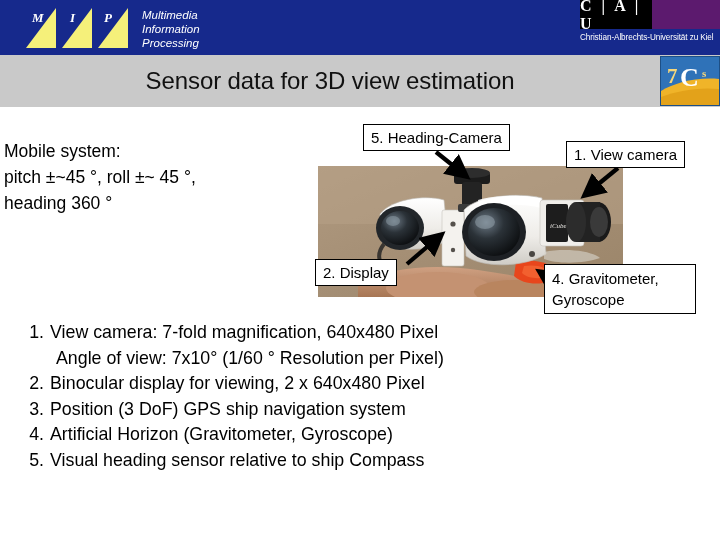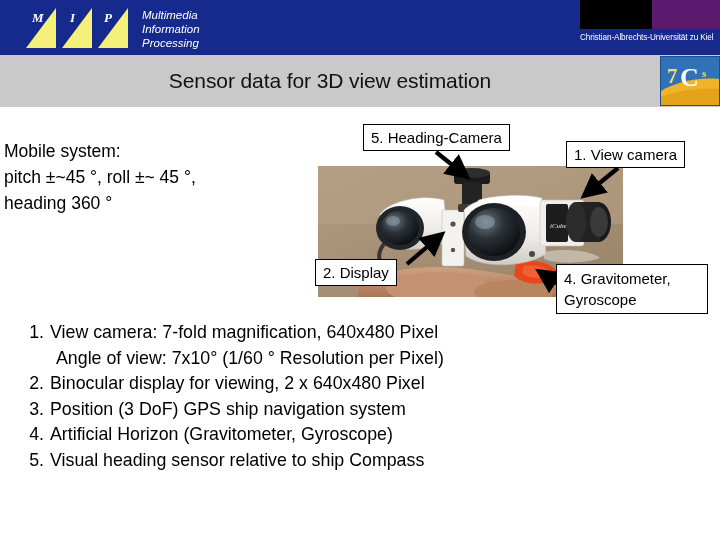--- a/index.html
+++ b/index.html
@@ -75,21 +75,21 @@
     position: absolute;
     left: 0; top: 55px;
     width: 720px; height: 52px;
     background: #c9c9c9;
   }
   .page-title {
     position: absolute;
     left: 0; top: 56px;
     width: 660px;
     text-align: center;
-    font-size: 21px;
+    font-size: 24px;
     color: #111111;
     line-height: 50px;
     letter-spacing: -0.1px;
   }
   .sevencs-logo {
     position: absolute;
     left: 660px; top: 56px;
     width: 60px; height: 50px;
     background: #2a6ab0;
     border: 1px solid #1d4f86;
@@ -126,21 +126,21 @@
     color: #000000;
     padding: 3px 7px;
     box-sizing: border-box;
     line-height: 19px;
     white-space: nowrap;
   }
   .callout-heading-camera { left: 363px; top: 124px; }
   .callout-view-camera   { left: 566px; top: 141px; }
   .callout-display       { left: 315px; top: 251px; margin-top: 8px; }
   .callout-gravitometer  {
-    left: 556px; top: 264px;
+    left: 544px; top: 264px;
     white-space: normal;
     width: 152px;
     line-height: 21px;
   }
 
   
   .arrows {
     position: absolute;
     left: 0; top: 0;
     width: 720px; height: 540px;
@@ -186,20 +186,21 @@
     <text x="86" y="18" fill="#ffffff" font-size="13" font-weight="bold" font-style="italic" font-family="Liberation Serif, serif">P</text>
     <text x="124" y="15" fill="#ffffff" font-size="11.5" font-style="italic" font-family="Liberation Sans, sans-serif">Multimedia</text>
     <text x="124" y="29" fill="#ffffff" font-size="11.5" font-style="italic" font-family="Liberation Sans, sans-serif">Information</text>
     <text x="124" y="43" fill="#ffffff" font-size="11.5" font-style="italic" font-family="Liberation Sans, sans-serif">Processing</text>
   </svg>
 </div>
 
 <div class="cau-logo">
   <div class="cau-purple"></div>
   <div class="cau-black"></div>
+  <div class="cau-letters">C | A | U</div>
   <div class="cau-sub">Christian-Albrechts-Universität zu Kiel</div>
 </div>
 
 <div class="title-bar"></div>
 <div class="page-title">Sensor data for 3D view estimation</div>
 
 <div class="sevencs-logo">
   <svg width="58" height="48" viewBox="0 0 58 48" xmlns="http://www.w3.org/2000/svg">
     <rect x="0" y="0" width="58" height="48" fill="#2f72b8"></rect>
     <path d="M0,48 L0,34 C14,26 34,20 58,22 L58,48 Z" fill="#f0b429"></path>

